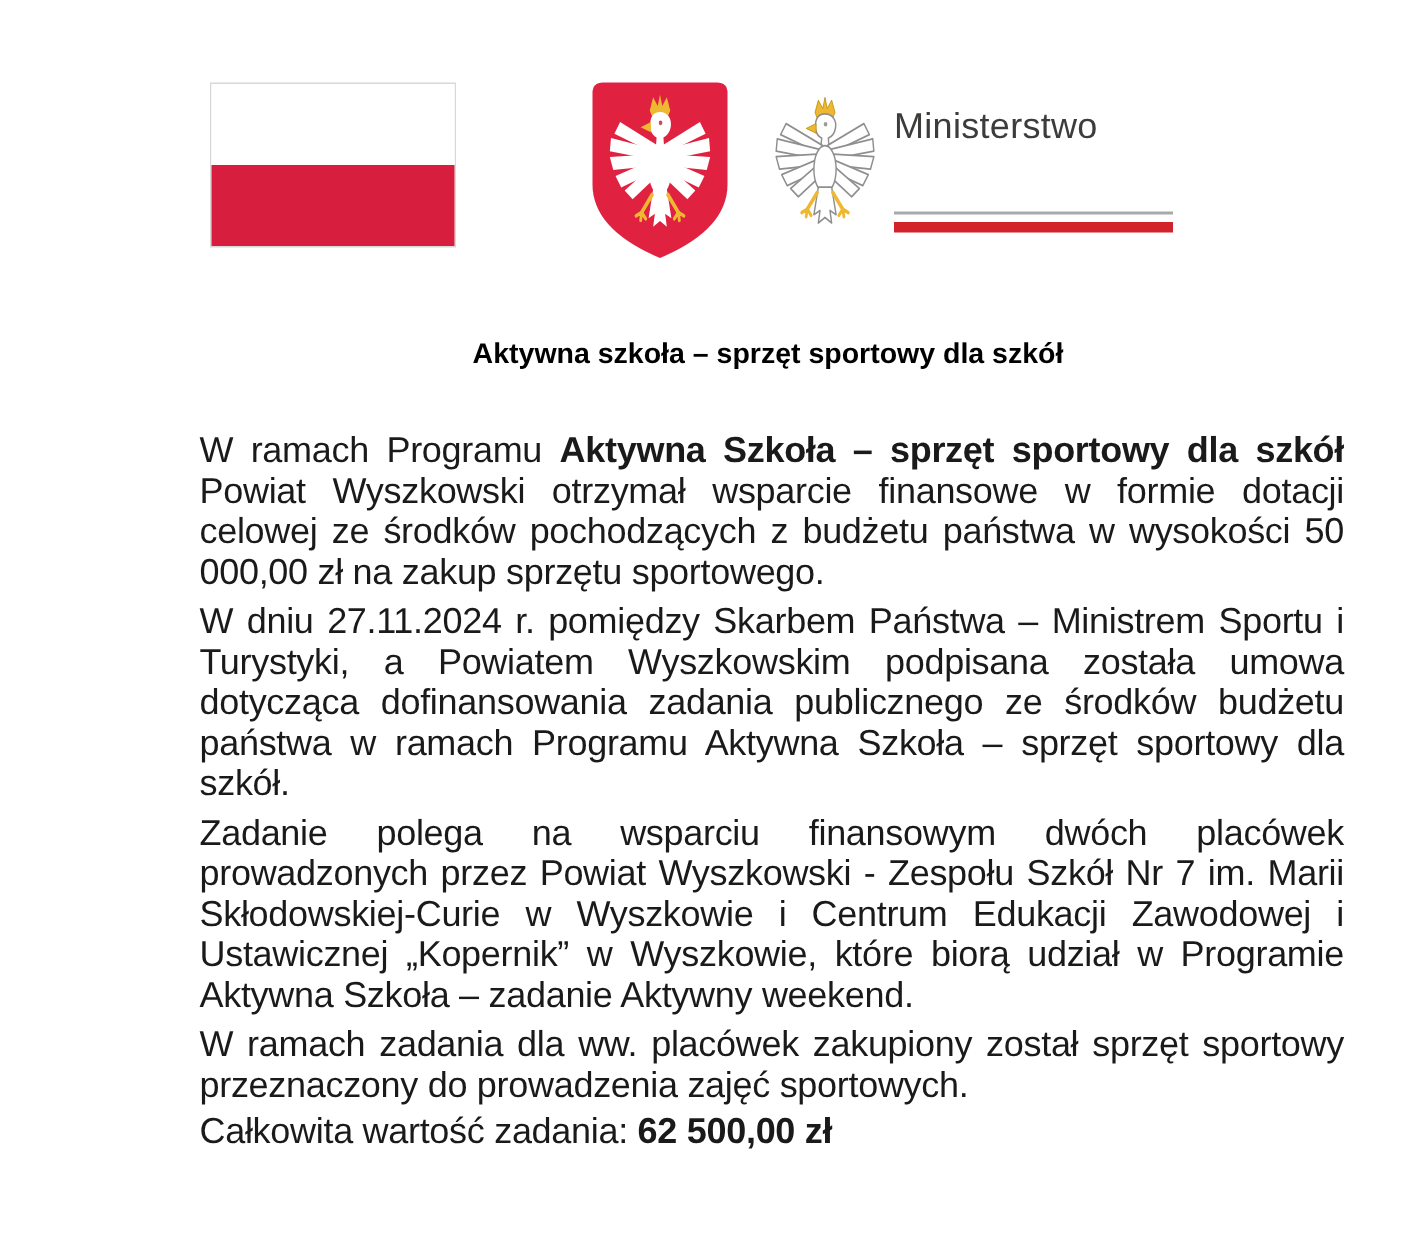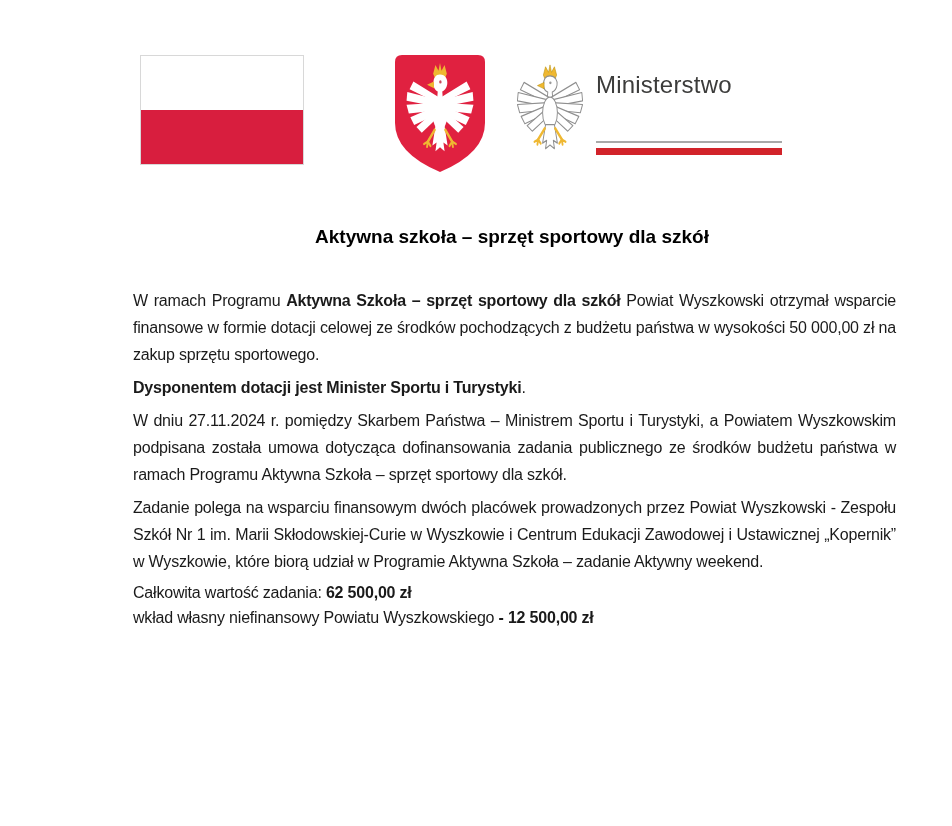--- a/index.html
+++ b/index.html
@@ -29,21 +29,21 @@
   .eagle.outline .pl { stroke:#8f8f8f; stroke-width:1.3; stroke-linejoin:round; }
   .eagle.outline .gd { stroke:#b58900; stroke-width:0.6; }
   .shield { fill:#E02140; }
   
   .doc-title {
     position:absolute; left:0; top:226px; width:952px; text-align:center;
     font-size:19px; font-weight:bold; color:#000;
   }
   .doc-body {
     position:absolute; left:97px; top:287px; width:763px;
-    font-size:16px; line-height:27px; letter-spacing:-0.2px;
+    font-size:24px; line-height:27px; letter-spacing:-0.2px;
   }
   .para { margin:0 0 6px 0; text-align:justify; }
   .para.finance { text-align:left; line-height:24.5px; margin:0; }
   .b { font-weight:bold; }
 </style>
 </head>
 <body>
 
 <div class="page">
 
@@ -100,20 +100,19 @@
   <div class="ministry-text">
     <div>Ministerstwo</div>
   </div>
   <div class="rule-gray"></div>
   <div class="rule-red"></div>
 
   <div class="doc-title">Aktywna szkoła – sprzęt sportowy dla szkół</div>
 
   <div class="doc-body">
       <p class="para justify"><span>W ramach Programu </span><span class="b">Aktywna Szkoła – sprzęt sportowy dla szkół</span><span> Powiat Wyszkowski otrzymał wsparcie finansowe w formie dotacji celowej ze środków pochodzących z budżetu państwa w wysokości 50 000,00 zł na zakup sprzętu sportowego.</span></p>
-      <p class="para justify"><span class="b">Dysponentem dotacji jest Minister Sportu i Turystyki</span><span>.</span></p>
       <p class="para justify"><span>W dniu 27.11.2024 r. pomiędzy Skarbem Państwa – Ministrem Sportu i Turystyki, a Powiatem Wyszkowskim podpisana została umowa dotycząca dofinansowania zadania publicznego ze środków budżetu państwa w ramach Programu Aktywna Szkoła – sprzęt sportowy dla szkół.</span></p>
-      <p class="para justify"><span>Zadanie polega na wsparciu finansowym dwóch placówek prowadzonych przez Powiat Wyszkowski - Zespołu Szkół Nr 1 im. Marii Skłodowskiej-Curie w Wyszkowie i Centrum Edukacji Zawodowej i Ustawicznej „Kopernik” w Wyszkowie, które biorą udział w Programie Aktywna Szkoła – zadanie Aktywny weekend.</span></p>
+      <p class="para justify"><span>Zadanie polega na wsparciu finansowym dwóch placówek prowadzonych przez Powiat Wyszkowski - Zespołu Szkół Nr 7 im. Marii Skłodowskiej-Curie w Wyszkowie i Centrum Edukacji Zawodowej i Ustawicznej „Kopernik” w Wyszkowie, które biorą udział w Programie Aktywna Szkoła – zadanie Aktywny weekend.</span></p>
+      <p class="para justify"><span>W ramach zadania dla ww. placówek zakupiony został sprzęt sportowy przeznaczony do prowadzenia zajęć sportowych.</span></p>
       <p class="para finance"><span>Całkowita wartość zadania: </span><span class="b">62 500,00 zł</span></p>
-      <p class="para finance"><span>wkład własny niefinansowy Powiatu Wyszkowskiego </span><span class="b">- 12 500,00 zł</span></p>
     </div>
 
 </div>
 
 </body></html>

